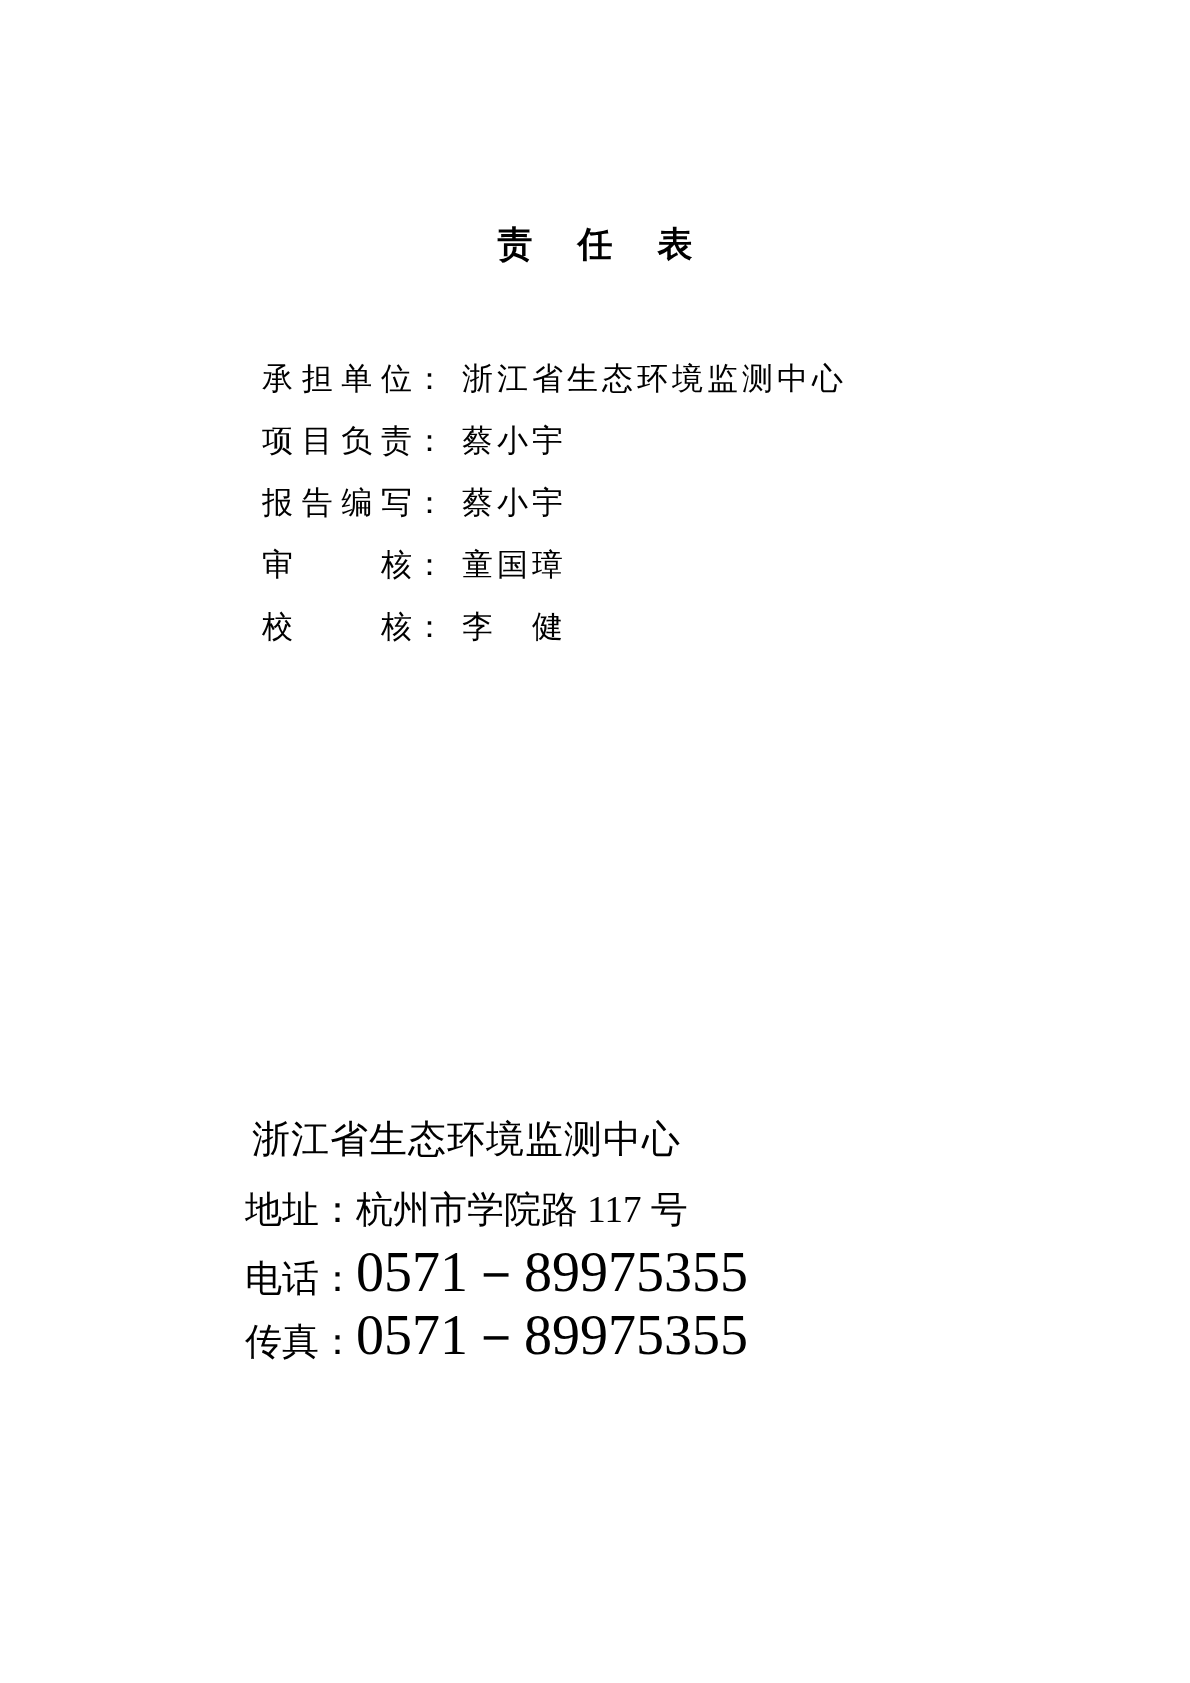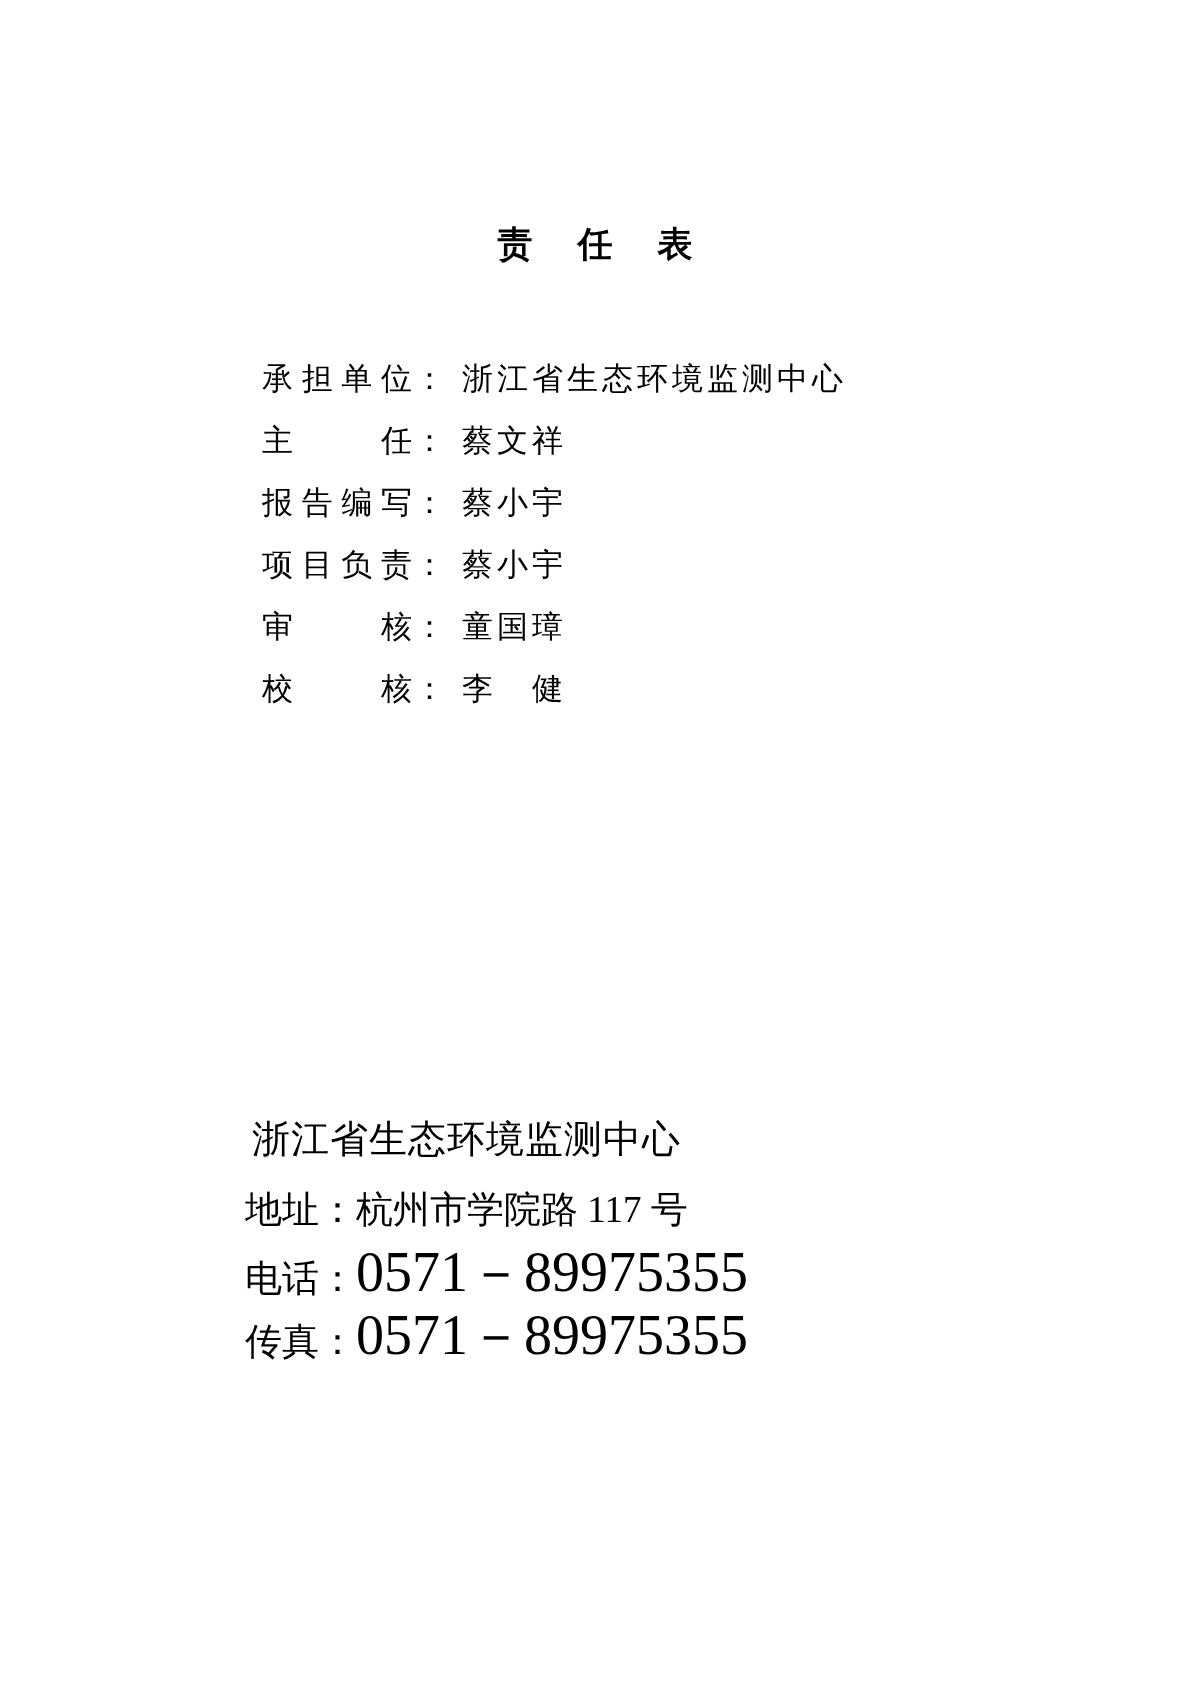--- a/index.html
+++ b/index.html
@@ -99,30 +99,27 @@
   <h1 class="title">
     <span class="title-text">责任表</span>
   </h1>
 
   <div class="resp-block">
 
     <div class="resp-row">
       <span class="resp-label">承担单位</span><span class="resp-colon">：</span><span class="resp-value">浙江省生态环境监测中心</span>
     </div>
 
+
     <div class="resp-row">
-      <span class="resp-label">主任</span><span class="resp-colon">：</span><span class="resp-value">蔡文祥</span>
+      <span class="resp-label">项目负责</span><span class="resp-colon">：</span><span class="resp-value">蔡小宇</span>
     </div>
 
     <div class="resp-row">
       <span class="resp-label">报告编写</span><span class="resp-colon">：</span><span class="resp-value">蔡小宇</span>
-    </div>
-
-    <div class="resp-row">
-      <span class="resp-label">项目负责</span><span class="resp-colon">：</span><span class="resp-value">蔡小宇</span>
     </div>
 
     <div class="resp-row">
       <span class="resp-label">审核</span><span class="resp-colon">：</span><span class="resp-value">童国璋</span>
     </div>
 
     <div class="resp-row">
       <span class="resp-label">校核</span><span class="resp-colon">：</span><span class="resp-value">李　健</span>
     </div>
 

